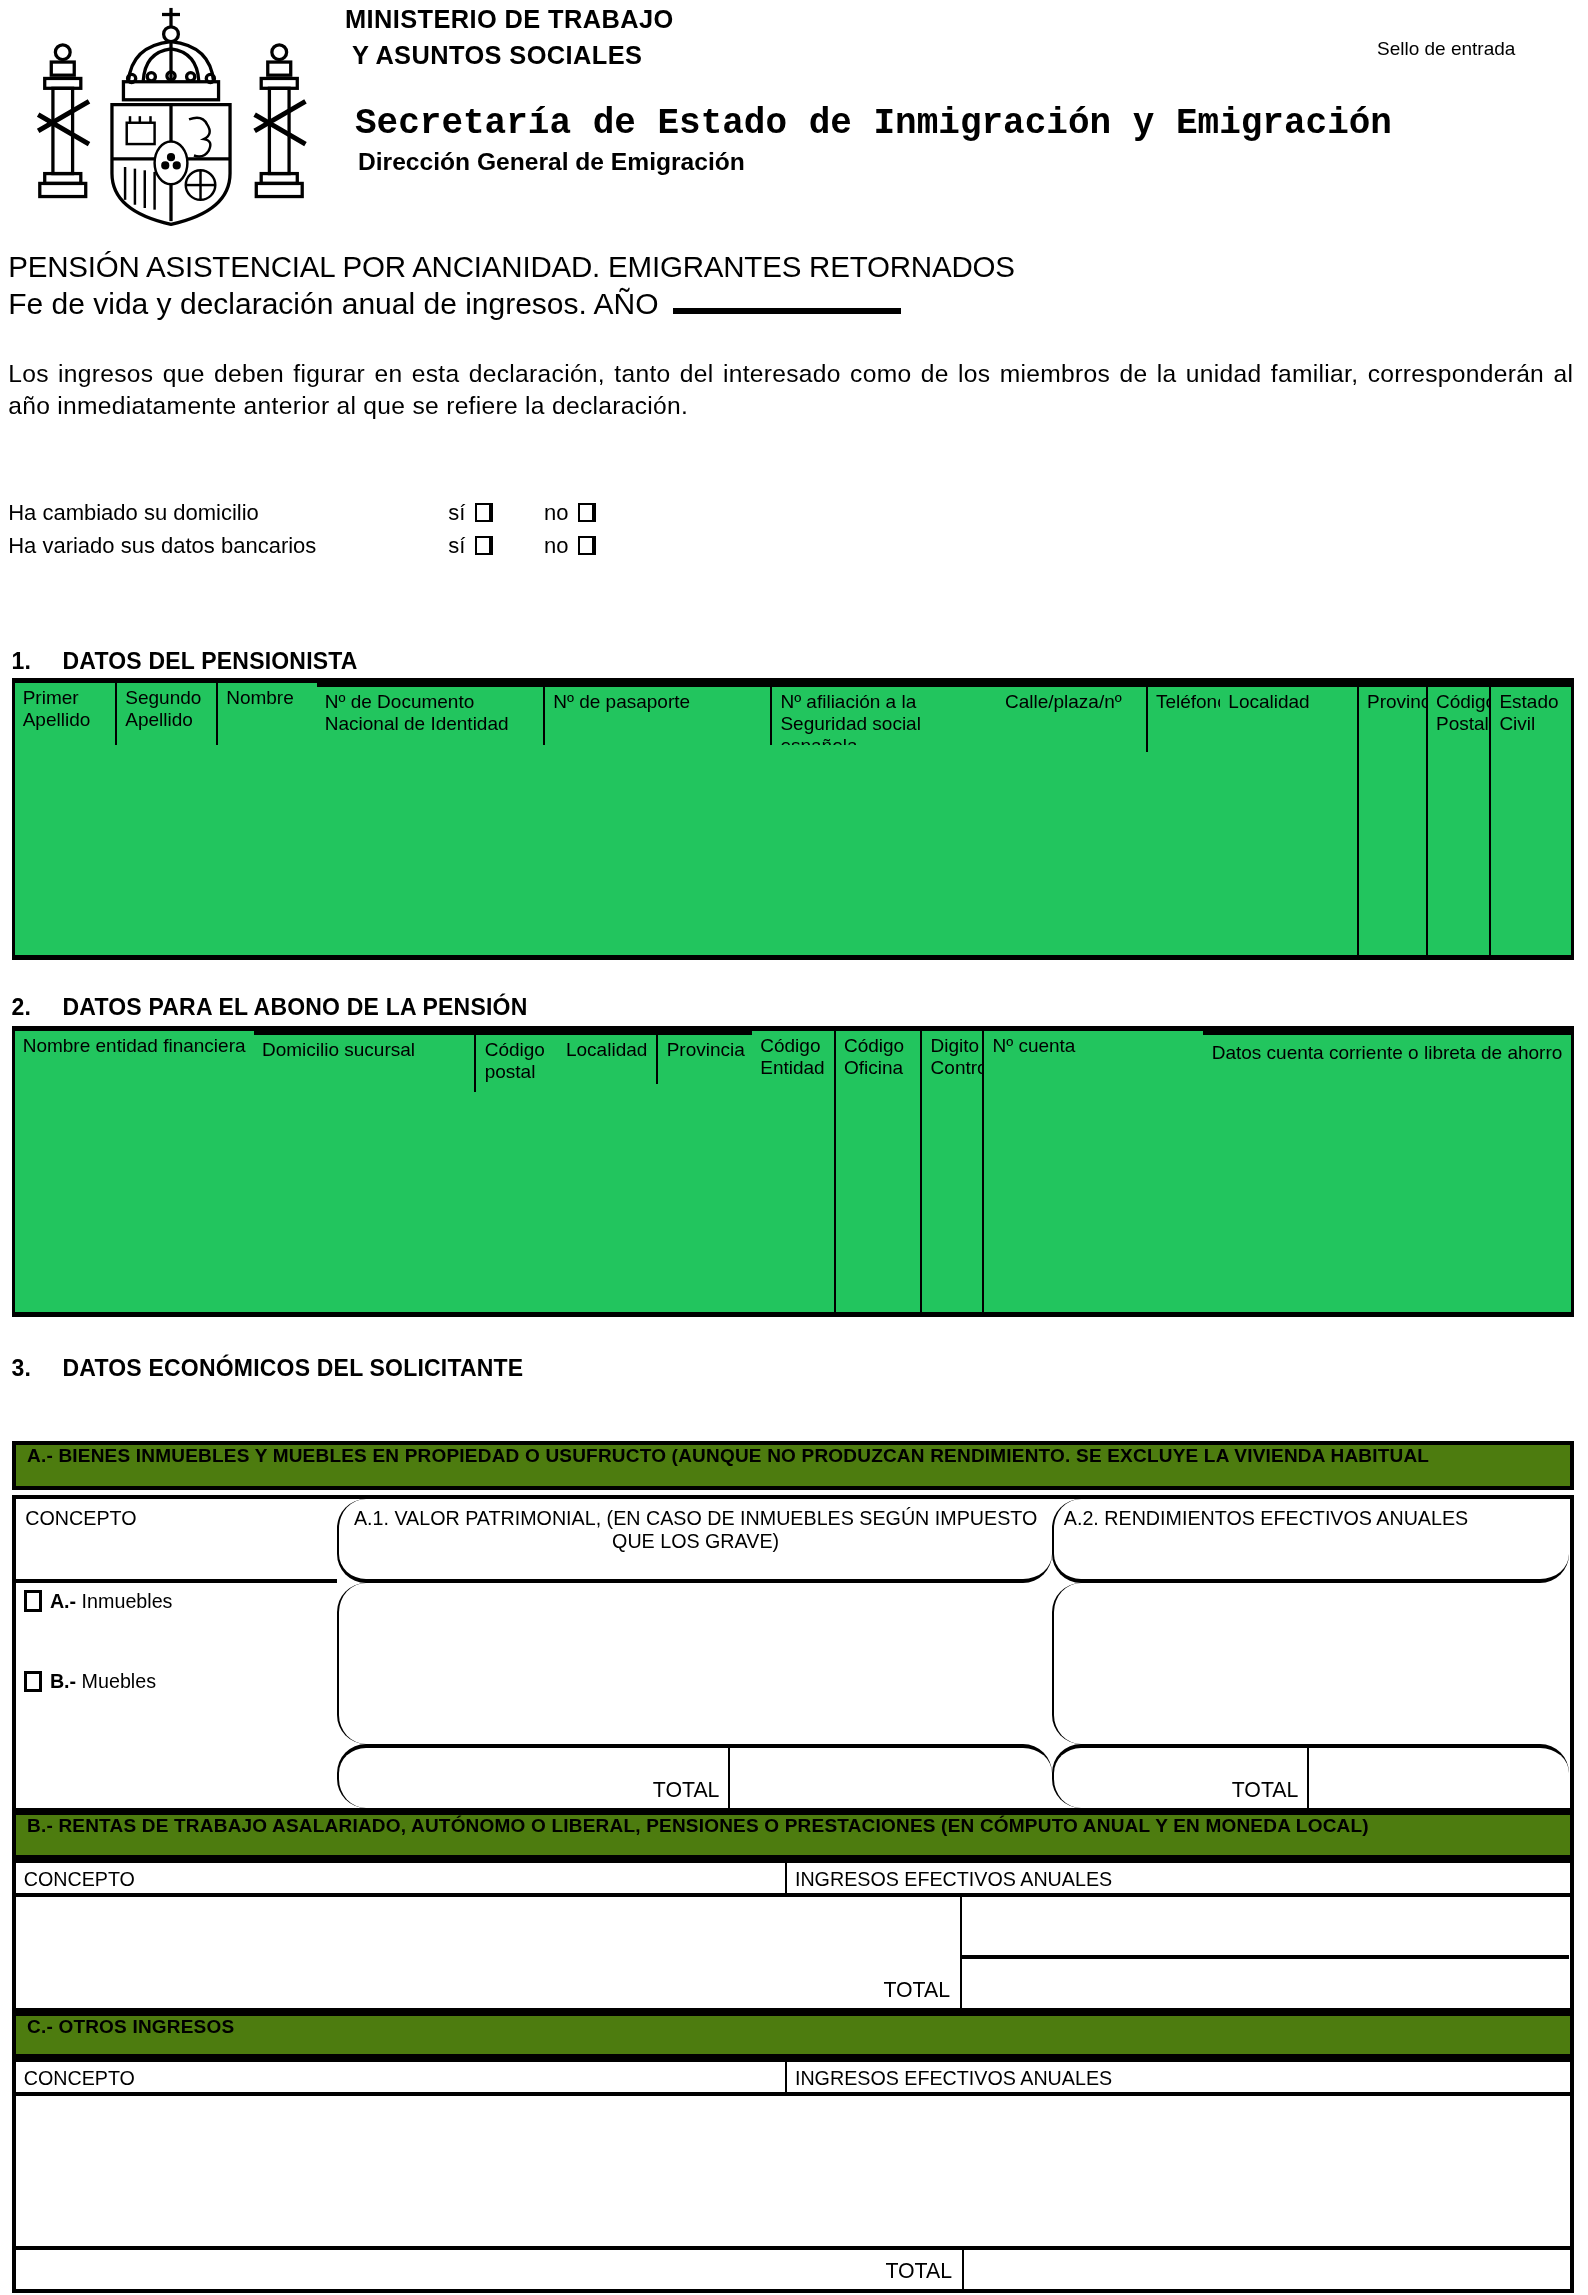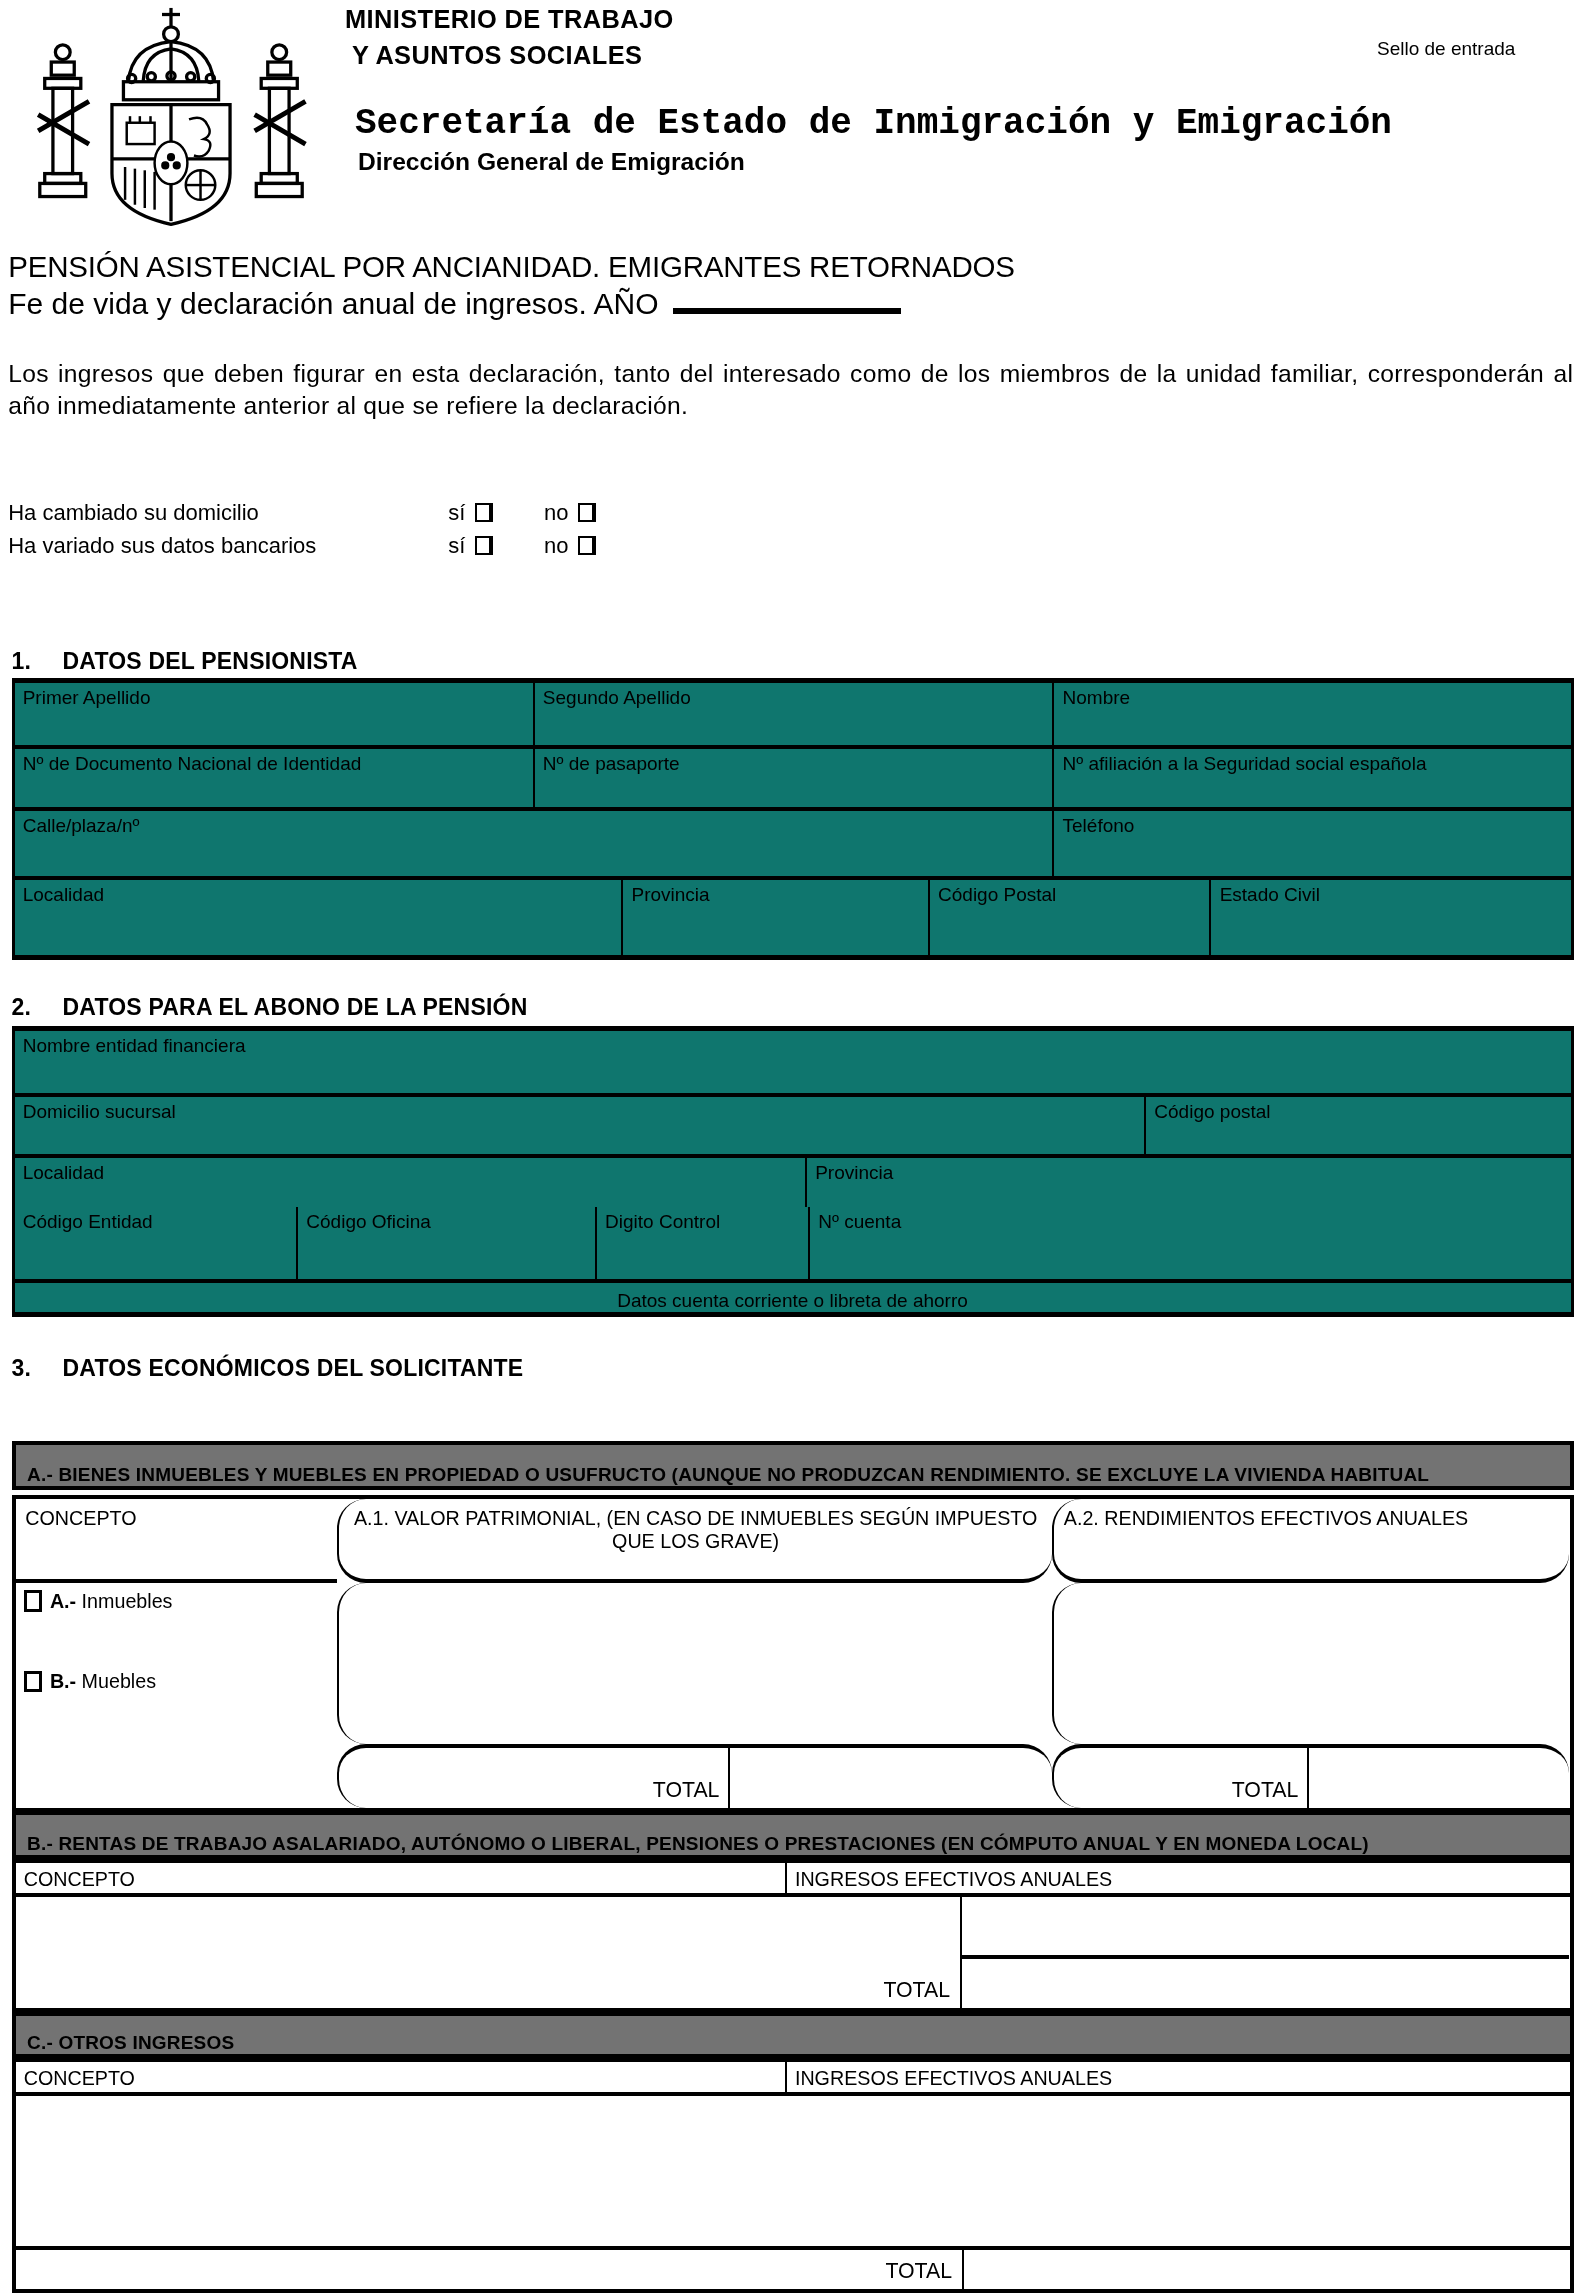--- a/index.html
+++ b/index.html
@@ -30,29 +30,29 @@
   .q-row { display:flex; align-items:center; height:33px; }
   .q-label { width:440px; }
   .chk { display:inline-block; width:18px; height:19.7px; border:2.5px solid #000; border-right-width:4.9px; margin-left:9.8px; background:#fff; }
   .no-col { margin-left:51px; }
 
   
   .sec-title { font-size:23px; font-weight:bold; letter-spacing:0.2px; }
   .sec-title .num { display:inline-block; width:51px; }
 
   
-  .tbl { border:3.3px solid #000; border-top-width:5.7px; border-bottom-width:5.7px; display:flex; flex-direction:column; background:#0f766e; }
+  .tbl { border:3.3px solid #000; border-top-width:5.7px; border-bottom-width:5.7px; display:flex; flex-direction:row; background:#22c55e; }
   .trow { display:flex; border-top:4.9px solid #000; }
   .trow.nt { border-top:0; }
   .cell { border-left:2.5px solid #000; padding:4.1px 8.2px; font-size:19px; overflow:hidden; }
   .cell.fc { border-left:0; }
   .center-label { text-align:center; font-size:19px; padding-top:6.6px; }
 
   
-  .box-head { border:4.1px solid #000; display:flex; align-items:flex-end; padding:0 11.5px; font-size:19px; font-weight:bold; letter-spacing:0.2px; background:#737373; }
+  .box-head { border:4.1px solid #000; display:flex; align-items:flex-start; padding:0 11.5px; font-size:19px; font-weight:bold; letter-spacing:0.2px; background:#4d7c0f; }
 
   
   .tblA { border:4.1px solid #000; display:grid; grid-template-columns:20.7% 46% 33.3%; grid-template-rows:84px 161px auto; background:#fff; }
   .tblA .hcell { border-bottom:4.9px solid #000; font-size:19.7px; padding:8.2px 9.8px; }
   .tblA .bl { border-left:2.5px solid #000;border-radius:29px; }
   .tblA .a1h { text-align:center; }
   .tblA .concept-col { grid-row:2/4; grid-column:1; position:relative; }
   .chk-item { position:absolute; left:8.2px; font-size:19.7px; display:flex; align-items:center; }
   .chk2 { display:inline-block; width:18px; height:21.3px; border:3.3px solid #000; margin-right:8.2px; background:#fff; }
   .total-band { border-top:4.9px solid #000; display:flex; }

